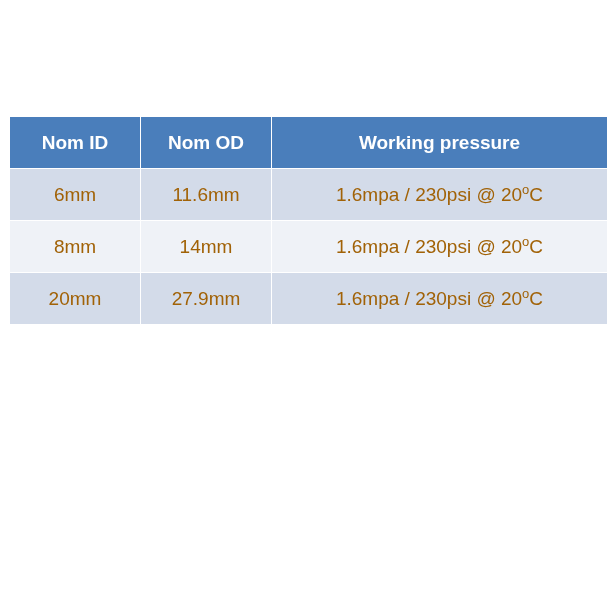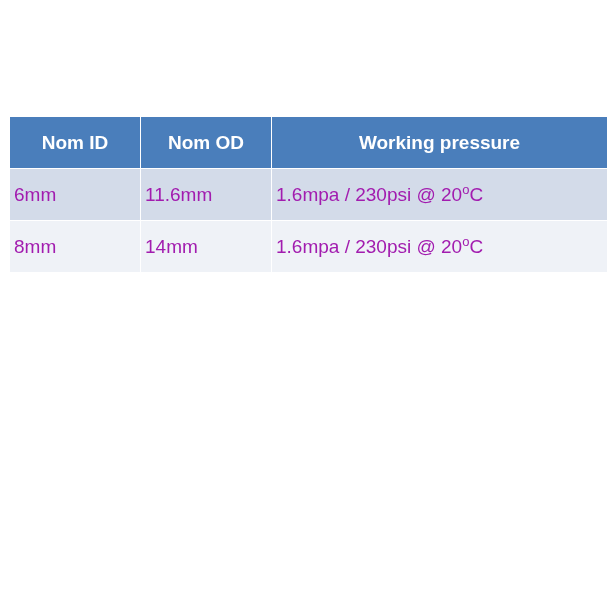--- a/index.html
+++ b/index.html
@@ -41,22 +41,23 @@
     font-weight: bold;
     font-size: 19px;
     height: 51px;
     text-align: center;
     vertical-align: middle;
     border: 1px solid #ffffff;
     padding: 0 4px;
   }
   table.spec-table td {
     font-size: 19px;
-    color: #a21caf;
+    color: #a16207;
     height: 51px;
+    text-align: center;
     vertical-align: middle;
     border: 1px solid #ffffff;
     padding: 0 4px;
     white-space: nowrap;
   }
   tr.row-odd td {
     background: #d3dbe9;
   }
   tr.row-even td {
     background: #eff2f7;
@@ -89,16 +90,21 @@
         <tr class="row-odd">
           <td>6mm</td>
           <td>11.6mm</td>
           <td><span>1.6mpa / 230psi @ 20</span><span class="deg">o</span><span>C</span></td>
         </tr>
         <tr class="row-even">
           <td>8mm</td>
           <td>14mm</td>
           <td><span>1.6mpa / 230psi @ 20</span><span class="deg">o</span><span>C</span></td>
         </tr>
+        <tr class="row-odd">
+          <td>20mm</td>
+          <td>27.9mm</td>
+          <td><span>1.6mpa / 230psi @ 20</span><span class="deg">o</span><span>C</span></td>
+        </tr>
       </tbody>
     </table>
   </div>
 </div>
 
 </body></html>

